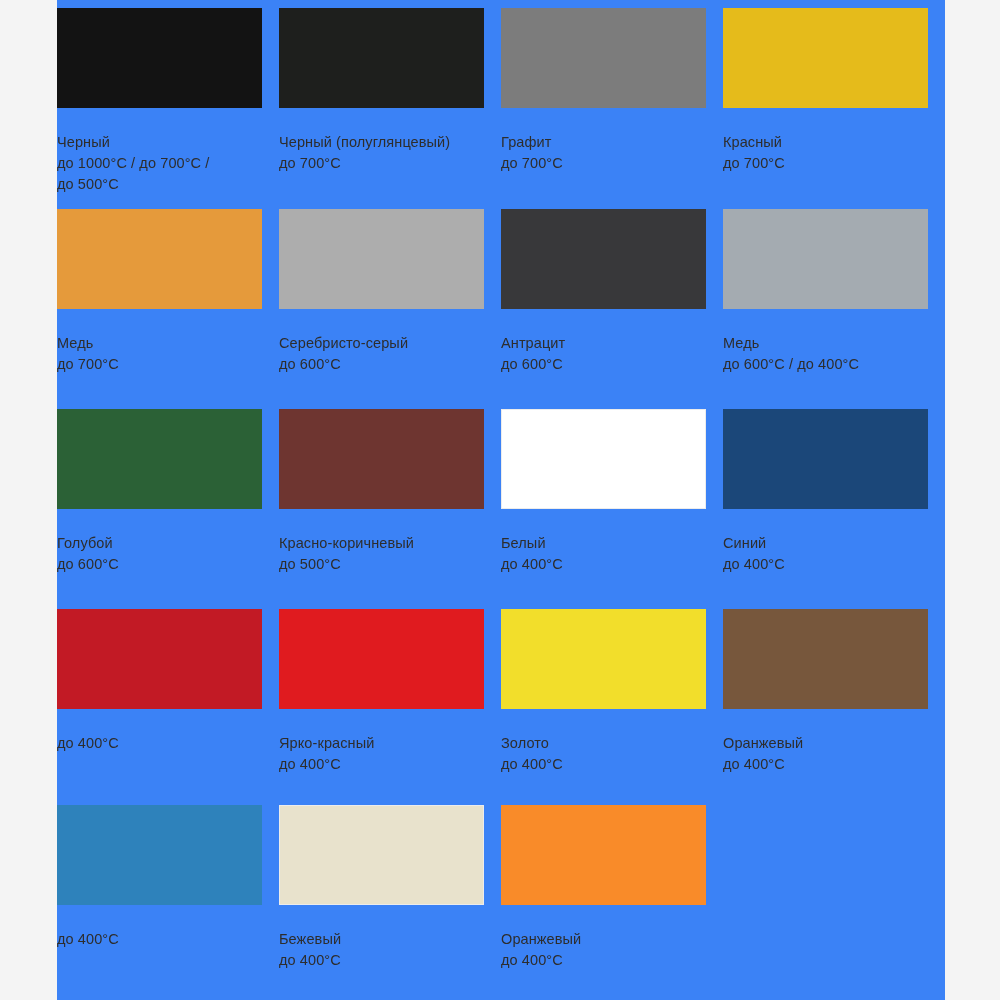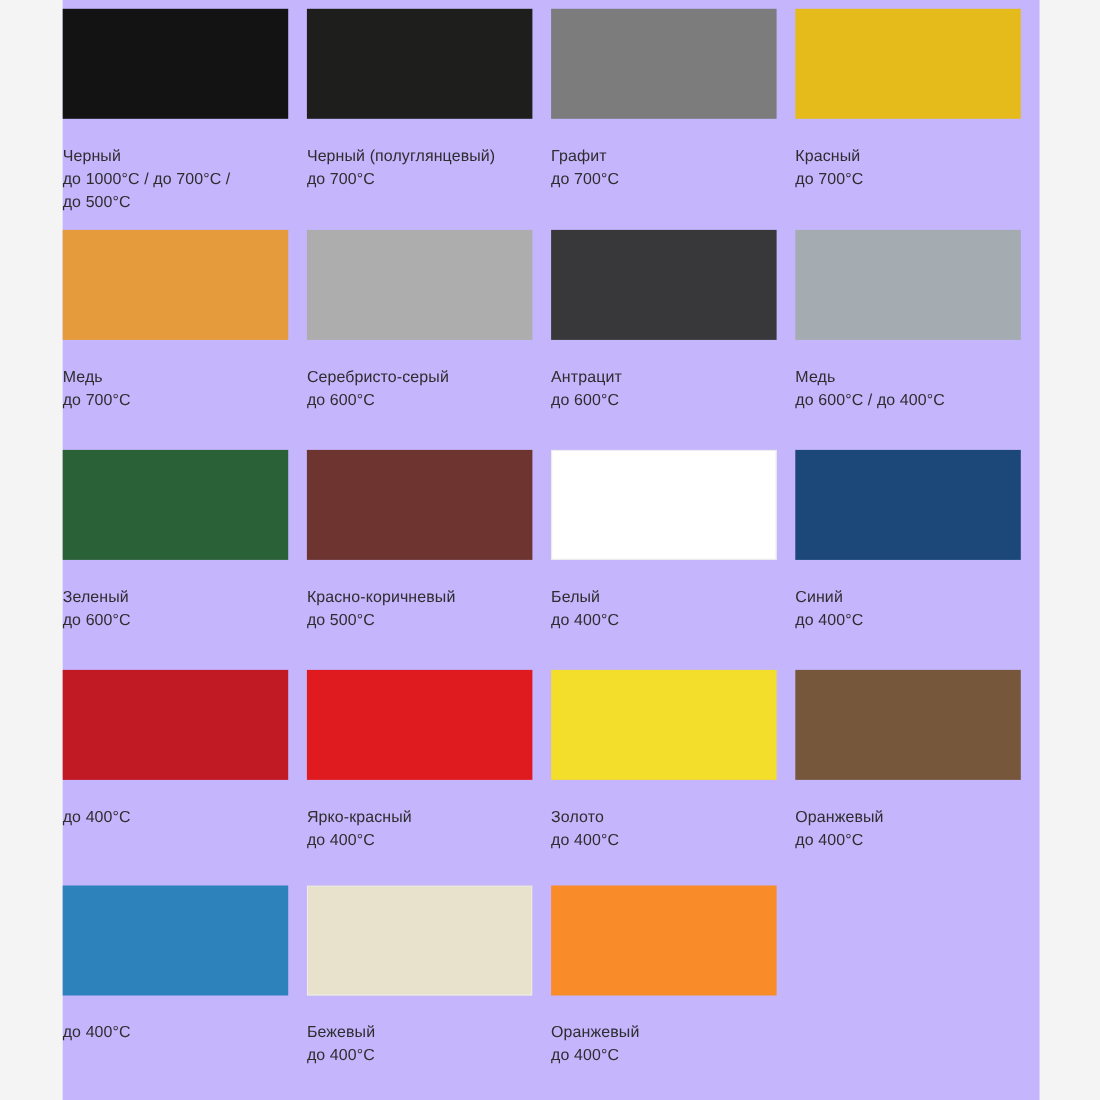--- a/index.html
+++ b/index.html
@@ -73,21 +73,21 @@
     display: block;
   }
   .temp {
     display: block;
     white-space: pre-line;
   }
 </style>
 </head>
 <body style="color: rgb(45, 45, 45);">
 
-<div id="page" style="background: #c4b5fd;">
+<div id="page" style="background: #3b82f6;">
   <div class="gutter gutter-left" style="background: rgb(244, 244, 244);"></div>
   <div class="gutter gutter-right" style="background: rgb(244, 244, 244);"></div>
   <div id="grid">
       <div class="cell">
         <div class="swatch" style="background: rgb(19, 19, 19);"></div>
         <div class="caption">
           <span class="name">Черный</span>
           <span class="temp">до 1000°C / до 700°C /
 до 500°C</span>
         </div>
@@ -138,21 +138,21 @@
       <div class="cell">
         <div class="swatch" style="background: rgb(164, 171, 177);"></div>
         <div class="caption">
           <span class="name">Медь</span>
           <span class="temp">до 600°C / до 400°C</span>
         </div>
       </div>
       <div class="cell">
         <div class="swatch" style="background: rgb(43, 97, 54);"></div>
         <div class="caption">
-          <span class="name">Зеленый</span>
+          <span class="name">Голубой</span>
           <span class="temp">до 600°C</span>
         </div>
       </div>
       <div class="cell">
         <div class="swatch" style="background: rgb(110, 53, 48);"></div>
         <div class="caption">
           <span class="name">Красно-коричневый</span>
           <span class="temp">до 500°C</span>
         </div>
       </div>

